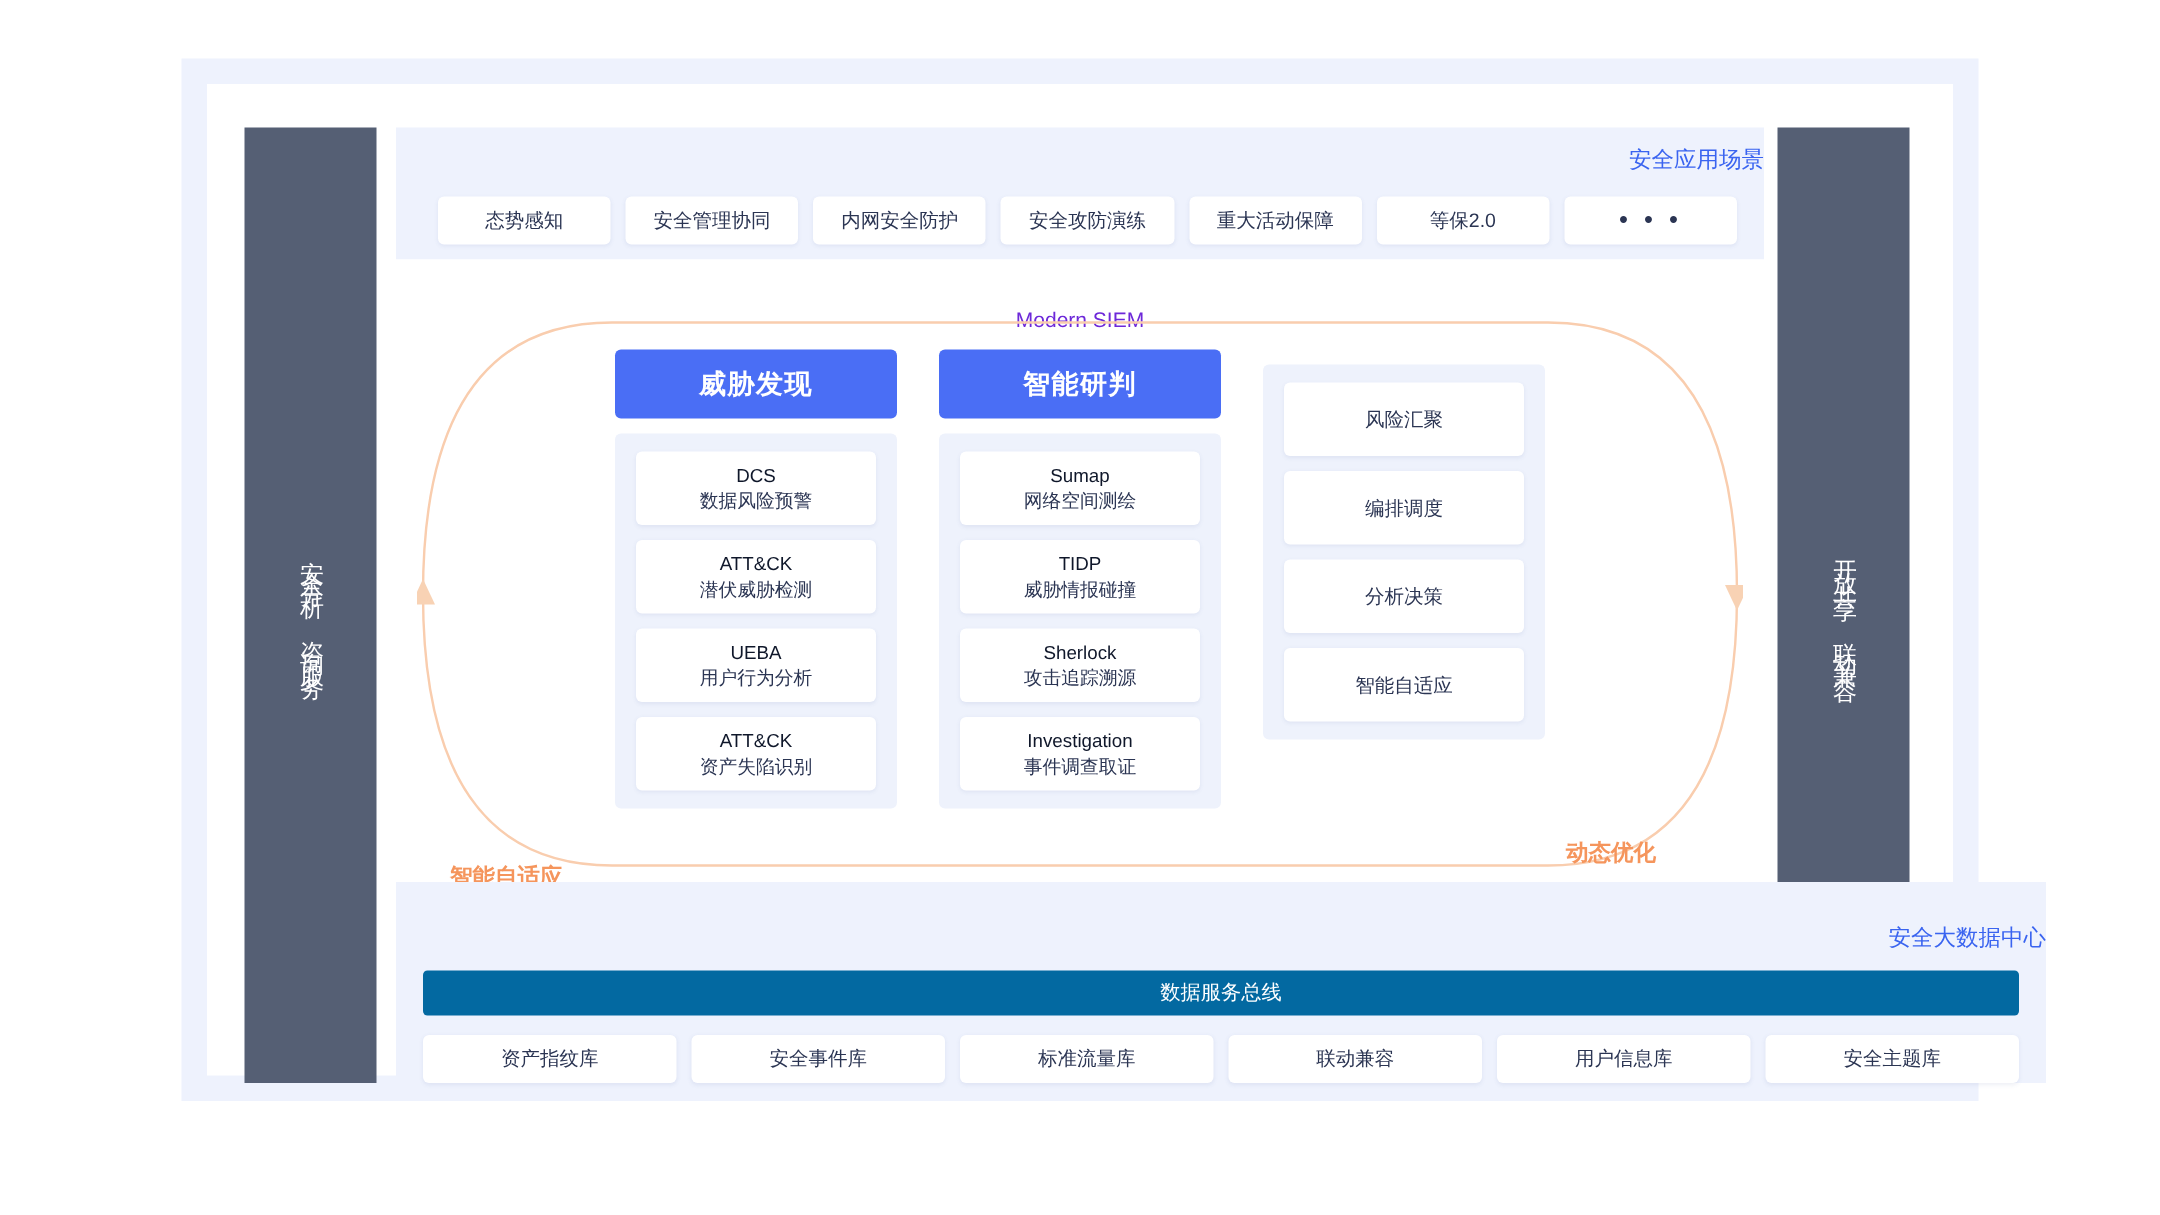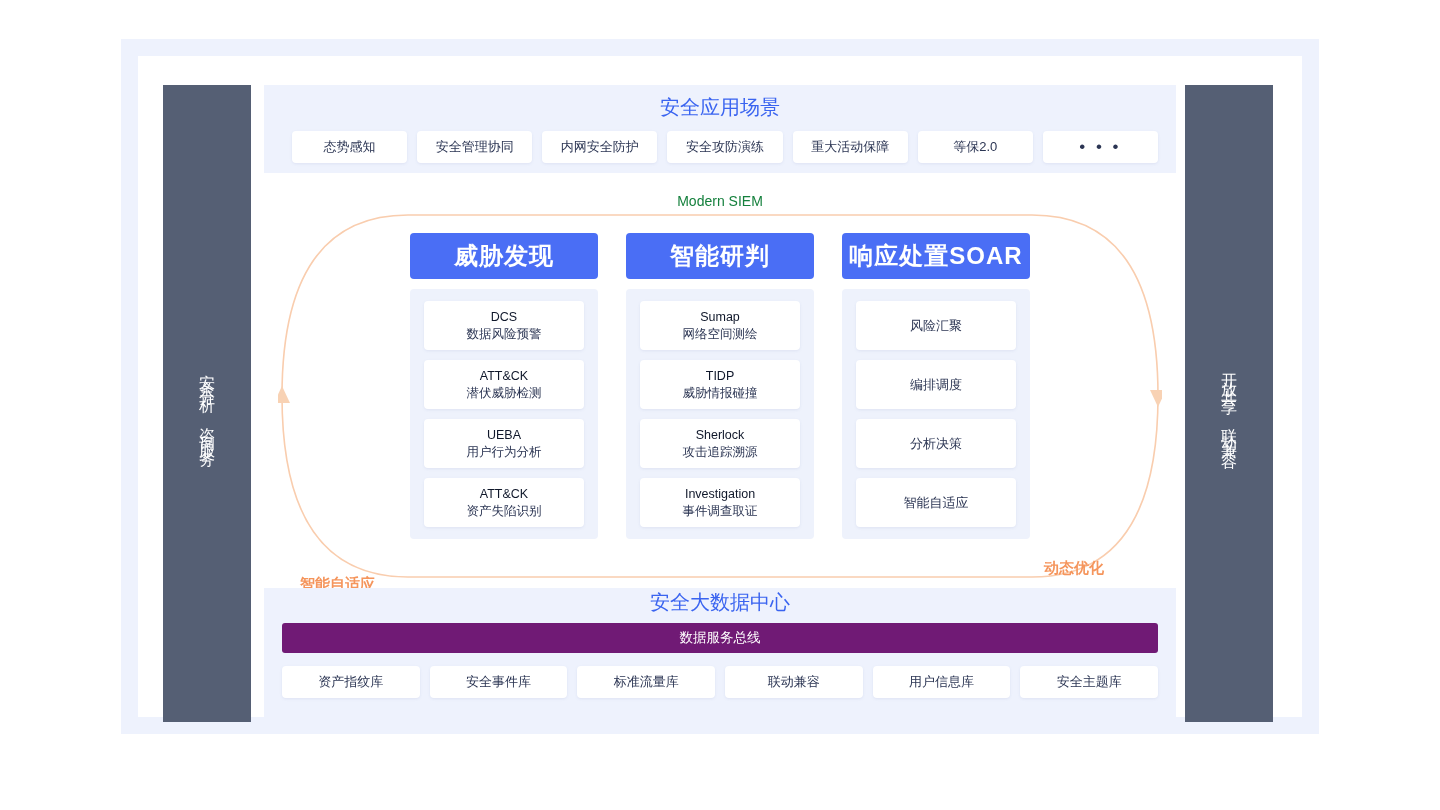--- a/index.html
+++ b/index.html
@@ -59,23 +59,23 @@
   .scenarios {
     position: absolute;
     left: 264px;
     top: 85px;
     width: 912px;
     height: 88px;
     background: #eef2fd;
     padding-top: 12px;
   }
   .band-title {
-    text-align: center;
+    text-align: right;
     color: #3a64f0;
-    font-size: 20px;
+    font-size: 15px;
     line-height: 20px;
     font-weight: 400;
   }
   .scenario-row {
     display: flex;
     gap: 10px;
     padding: 14px 18px 0 28px;
     justify-content: center;
   }
   .scenario-chip {
@@ -97,23 +97,23 @@
   .siem {
     position: absolute;
     left: 264px;
     top: 173px;
     width: 912px;
     height: 415px;
     background: #ffffff;
   }
   .siem-title {
     text-align: center;
-    color: #15803d;
+    color: #6d28d9;
     font-size: 14px;
-    padding-top: 18px;
+    padding-top: 30px;
     line-height: 20px;
   }
   .loop-svg {
     position: absolute;
     left: 14px;
     top: 38px;
     width: 884px;
     height: 370px;
     pointer-events: none;
   }
@@ -134,21 +134,21 @@
     display: flex;
     justify-content: center;
     gap: 28px;
   }
   .col { width: 188px; }
   .col-head {
     height: 46px;
     background: #4a6ef5;
     border-radius: 4px;
     color: #ffffff;
-    font-size: 24px;
+    font-size: 18px;
     font-weight: bold;
     display: flex;
     align-items: center;
     justify-content: center;
     letter-spacing: 1px;
   }
   .col-body {
     margin-top: 10px;
     background: #eef2fc;
     border-radius: 4px;
@@ -178,29 +178,29 @@
     color: #2b3553;
     line-height: 16px;
   }
   .cell.single .cn { font-size: 13px; }
 
   
   .datacenter {
     position: absolute;
     left: 264px;
     top: 588px;
-    width: 912px;
+    width: 1100px;
     height: 134px;
     background: #eef2fd;
-    padding-top: 4px;
+    padding-top: 28px;
   }
   .bus-bar {
     margin: 11px 18px 0 18px;
     height: 30px;
-    background: #701a75;
+    background: #0369a1;
     border-radius: 3px;
     color: #ffffff;
     font-size: 13.5px;
     display: flex;
     align-items: center;
     justify-content: center;
   }
   .db-row {
     display: flex;
     gap: 10px;
@@ -301,21 +301,20 @@
           <span class="cn">攻击追踪溯源</span>
         </div>
         <div class="cell">
           <span class="en">Investigation</span>
           <span class="cn">事件调查取证</span>
         </div>
       </div>
     </div>
 
     <div class="col">
-      <div class="col-head">响应处置SOAR</div>
       <div class="col-body">
         <div class="cell single">
           <span class="cn">风险汇聚</span>
         </div>
         <div class="cell single">
           <span class="cn">编排调度</span>
         </div>
         <div class="cell single">
           <span class="cn">分析决策</span>
         </div>

